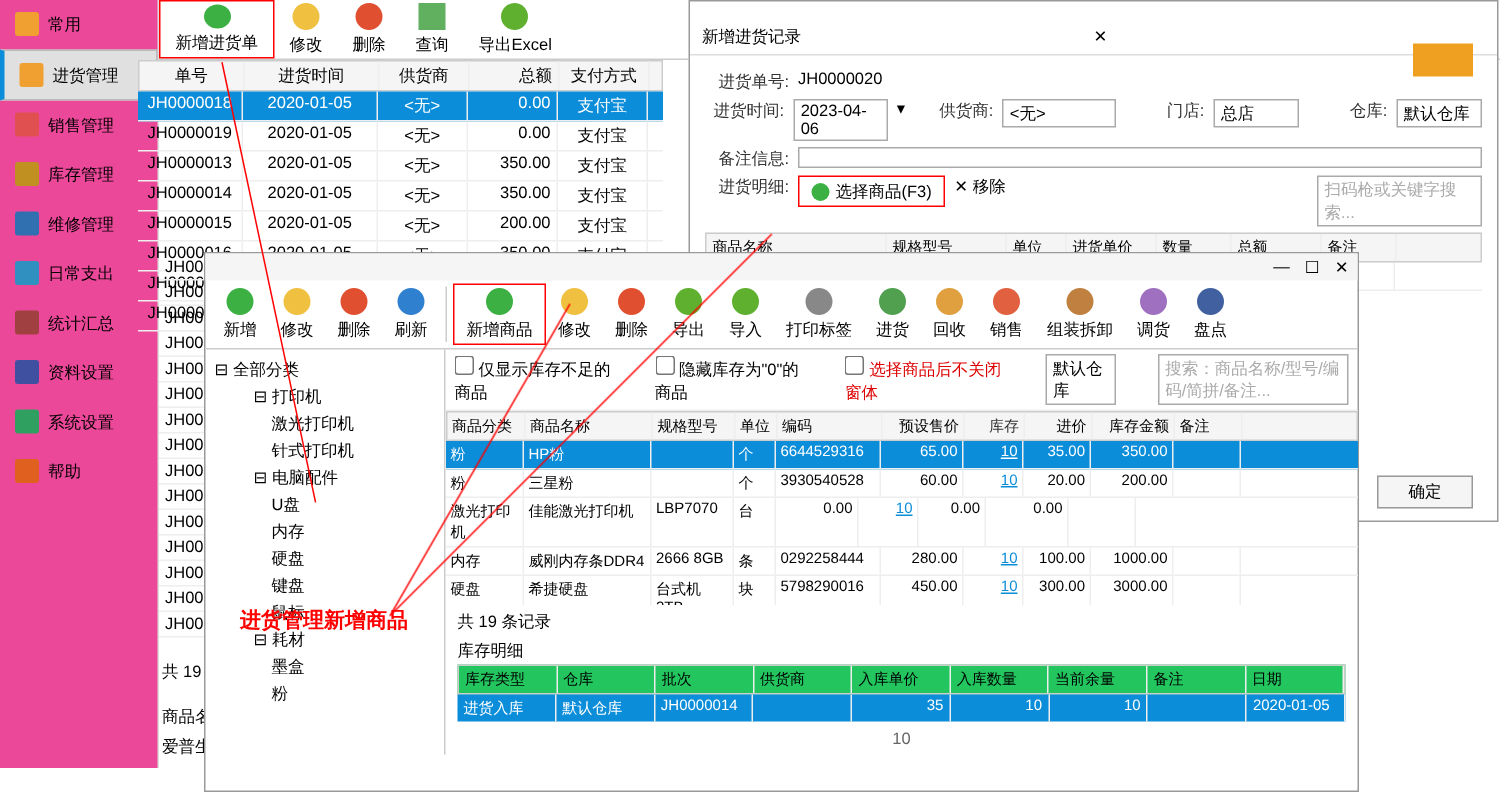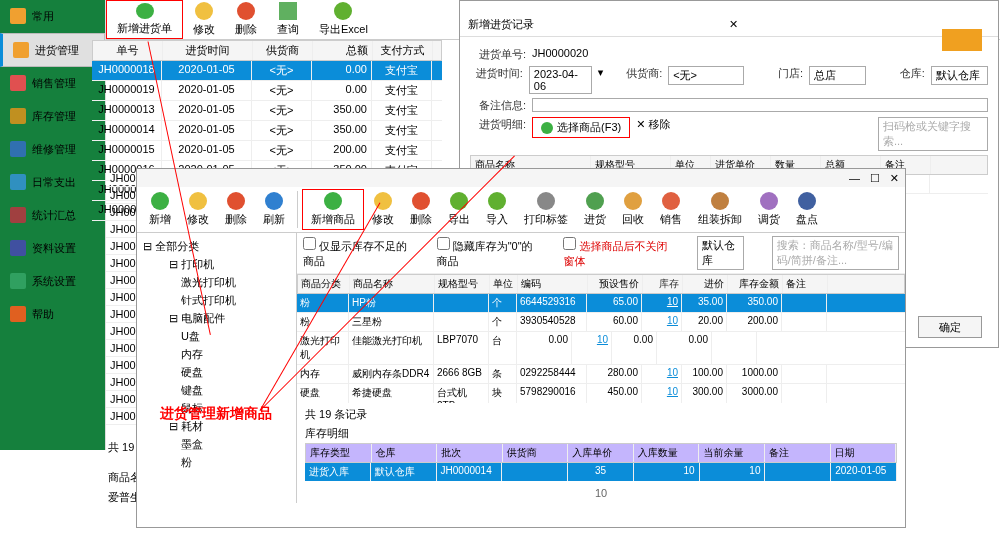--- a/index.html
+++ b/index.html
@@ -1,19 +1,19 @@
 <!DOCTYPE html>
 <html><head>
 <meta charset="utf-8">
 <style>
 * { margin: 0; padding: 0; box-sizing: border-box; font-family: "Microsoft YaHei", Arial, sans-serif; font-size: 11px; }
 body { background: #fff; width: 1000px; height: 537px; position: relative; overflow: hidden; }
 
 
-.sidebar { position: absolute; left: 0; top: 0; width: 106px; height: 450px; border-right: 1px solid #ddd; background: #15803d; }
+.sidebar { position: absolute; left: 0; top: 0; width: 106px; height: 512px; border-right: 1px solid #ddd; background: #ec4899; }
 .sidebar-item { display: flex; align-items: center; padding: 8px 10px; cursor: pointer; border-bottom: 1px solid transparent; }
 .sidebar-item.active { background: #e0e0e0; border: 1px solid #bbb; border-left: 3px solid #0b8dd9; }
 .sidebar-icon { width: 16px; height: 16px; margin-right: 6px; display: inline-block; border-radius: 2px; }
 .ico-common { background: #f0a030; }
 .ico-jinhu { background: #f0a030; }
 .ico-sale { background: #e05050; }
 .ico-stock { background: #c09020; }
 .ico-repair { background: #3070b0; }
 .ico-daily { background: #3090c0; }
 .ico-stat { background: #a04040; }
@@ -106,21 +106,21 @@
 .gc-price { width: 55px; text-align: right; }
 .gc-stock { width: 40px; text-align: right; color: #0b8dd9; text-decoration: underline; }
 .gw-row.sel .gc-stock { color: #fff; }
 .gc-inprice { width: 45px; text-align: right; }
 .gc-amount { width: 55px; text-align: right; }
 .gc-note { width: 45px; }
 
 .gw-footer { padding: 4px 8px; }
 .inv-table { margin-top: 4px; }
 .inv-head, .inv-row { display: flex; }
-.inv-head { background: #c4b5fd; border: 1px solid #ccc; }
+.inv-head { background: #22c55e; border: 1px solid #ccc; }
 .inv-row { background: #0b8dd9; color: #fff; }
 .inv-cell { padding: 2px 4px; border-right: 1px solid #eee; font-size: 10px; flex: 1; }
 
 
 .anno-line { position: absolute; border-top: 1px solid red; transform-origin: left center; z-index: 20; }
 .anno-text { position: absolute; color: red; font-size: 14px; font-weight: bold; z-index: 20; }
 </style>
 </head>
 <body>
 
@@ -557,21 +557,21 @@
             <div class="inv-cell">入库数量</div>
             <div class="inv-cell">当前余量</div>
             <div class="inv-cell">备注</div>
             <div class="inv-cell">日期</div>
           </div>
           <div class="inv-row">
             <div class="inv-cell">进货入库</div>
             <div class="inv-cell">默认仓库</div>
             <div class="inv-cell">JH0000014</div>
             <div class="inv-cell"></div>
-            <div class="inv-cell" style="text-align:center">35</div>
+            <div class="inv-cell" style="text-align:right">35</div>
             <div class="inv-cell" style="text-align:right">10</div>
             <div class="inv-cell" style="text-align:right">10</div>
             <div class="inv-cell"></div>
             <div class="inv-cell">2020-01-05</div>
           </div>
         </div>
         <div style="text-align:center;margin-top:6px;color:#666">10</div>
       </div>
     </div>
   </div>

